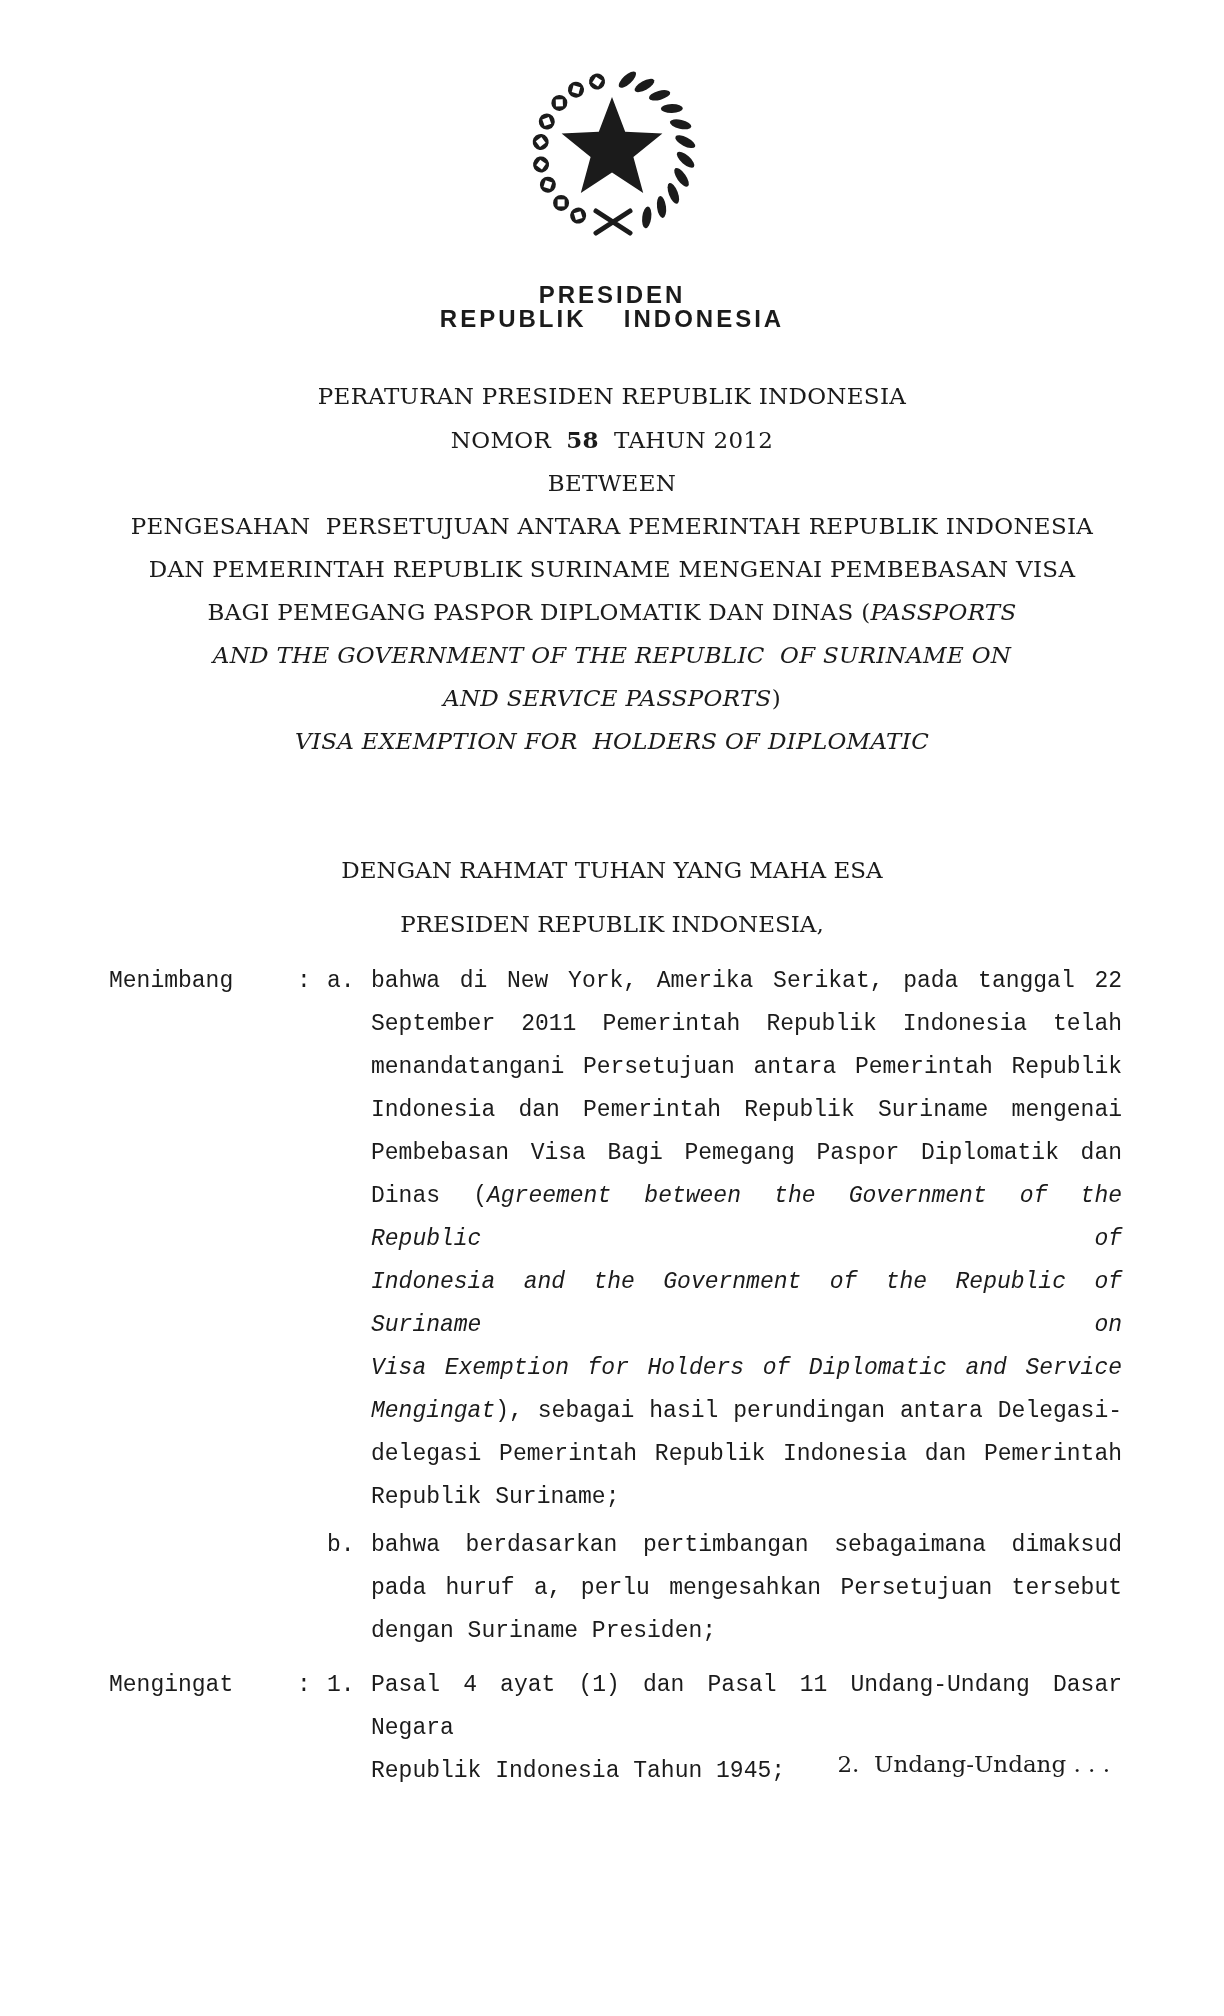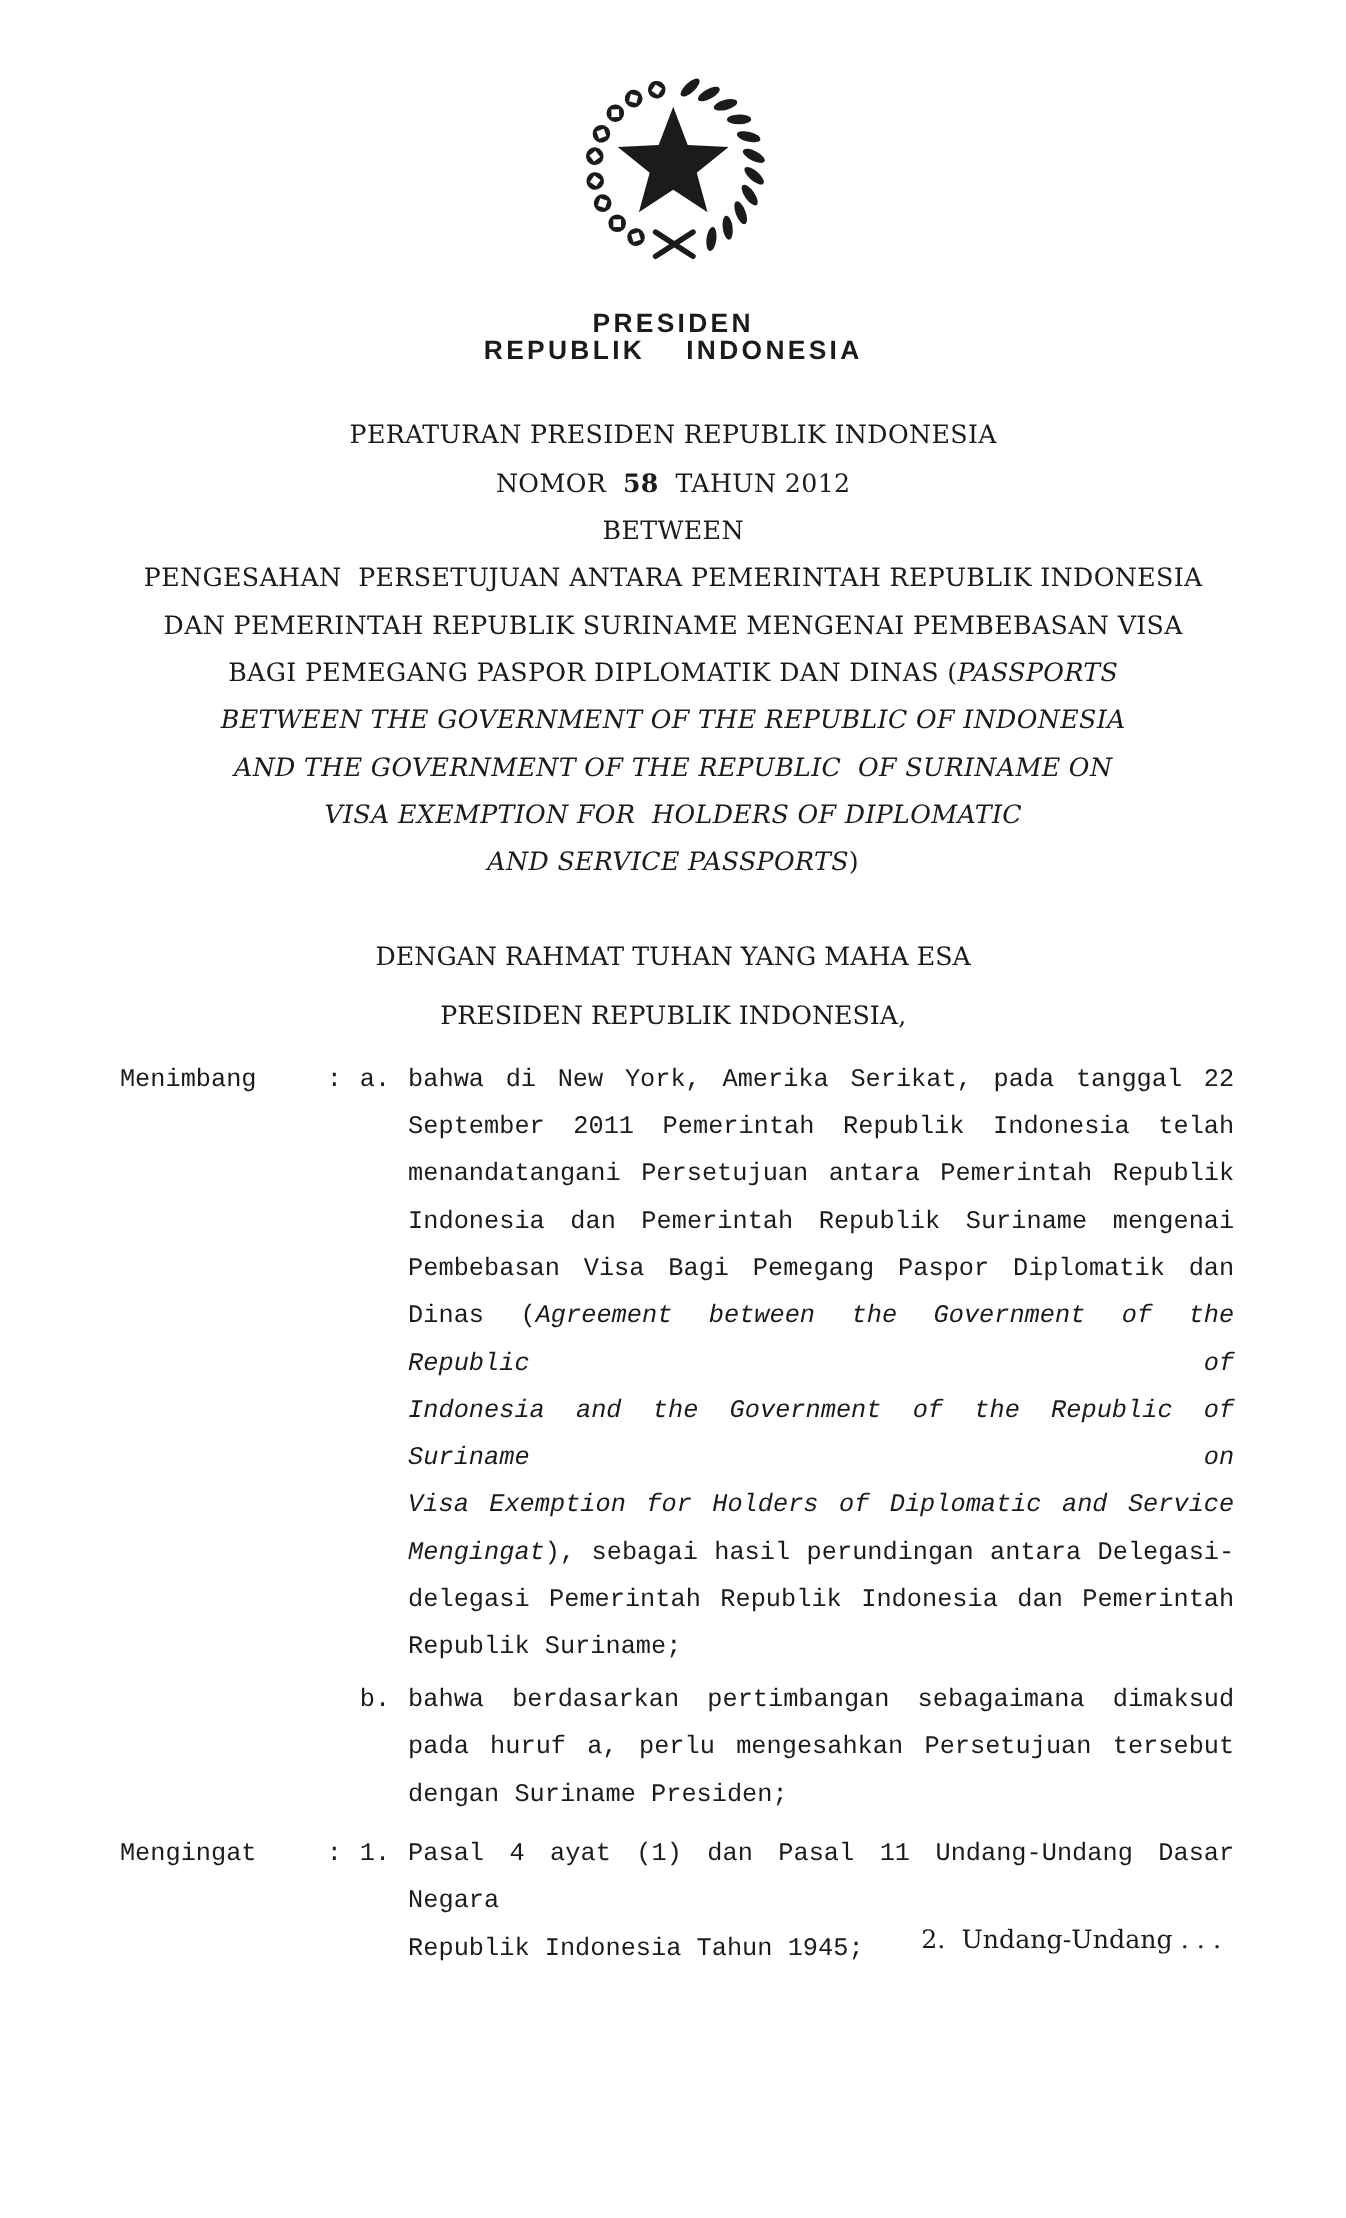--- a/index.html
+++ b/index.html
@@ -156,24 +156,23 @@
     <div class="lh2">REPUBLIK  INDONESIA</div>
   </div>
 
   <div class="title-block">
       <div class="line"><span>PERATURAN PRESIDEN REPUBLIK INDONESIA</span></div>
       <div class="line"><span>NOMOR  </span><span class="bd">58</span><span>  TAHUN 2012</span></div>
       <div class="line"><span>BETWEEN</span></div>
       <div class="line"><span>PENGESAHAN  PERSETUJUAN ANTARA PEMERINTAH REPUBLIK INDONESIA</span></div>
       <div class="line"><span>DAN PEMERINTAH REPUBLIK SURINAME MENGENAI PEMBEBASAN VISA</span></div>
       <div class="line"><span>BAGI PEMEGANG PASPOR DIPLOMATIK DAN DINAS (</span><span class="it">PASSPORTS</span></div>
-      <div class="line"><span class="it">BETWEEN THE GOVERNMENT OF THE REPUBLIC OF INDONESIA</span></div>
       <div class="line"><span class="it">AND THE GOVERNMENT OF THE REPUBLIC  OF SURINAME ON</span></div>
+      <div class="line"><span class="it">AND SERVICE PASSPORTS</span><span>)</span></div>
       <div class="line"><span class="it">VISA EXEMPTION FOR  HOLDERS OF DIPLOMATIC</span></div>
-      <div class="line"><span class="it">AND SERVICE PASSPORTS</span><span>)</span></div>
     </div>
 
   <div class="invocation">DENGAN RAHMAT TUHAN YANG MAHA ESA</div>
   <div class="issuer">PRESIDEN REPUBLIK INDONESIA,</div>
 
   <div class="body-block">
 
     <div class="clause clause-menimbang">
       <div class="clause-label">Menimbang</div>
       <div class="clause-colon">:</div>

